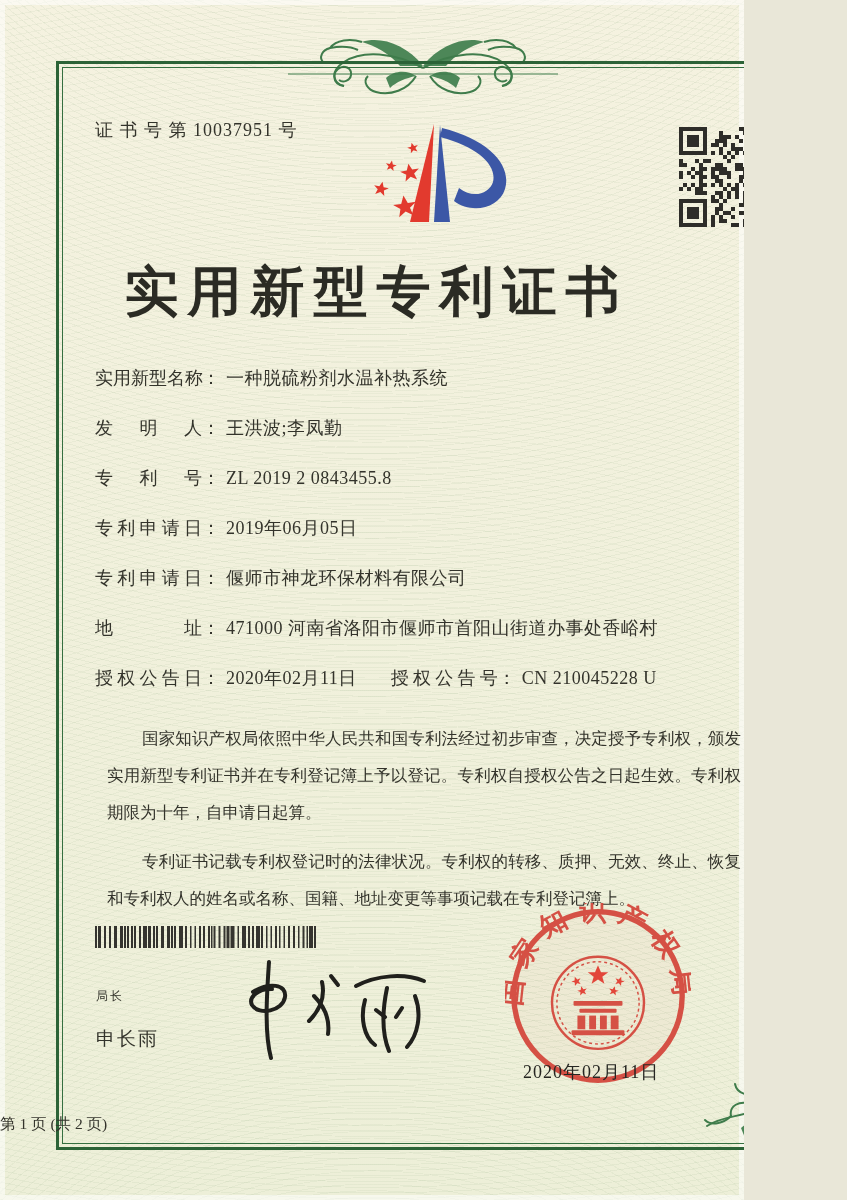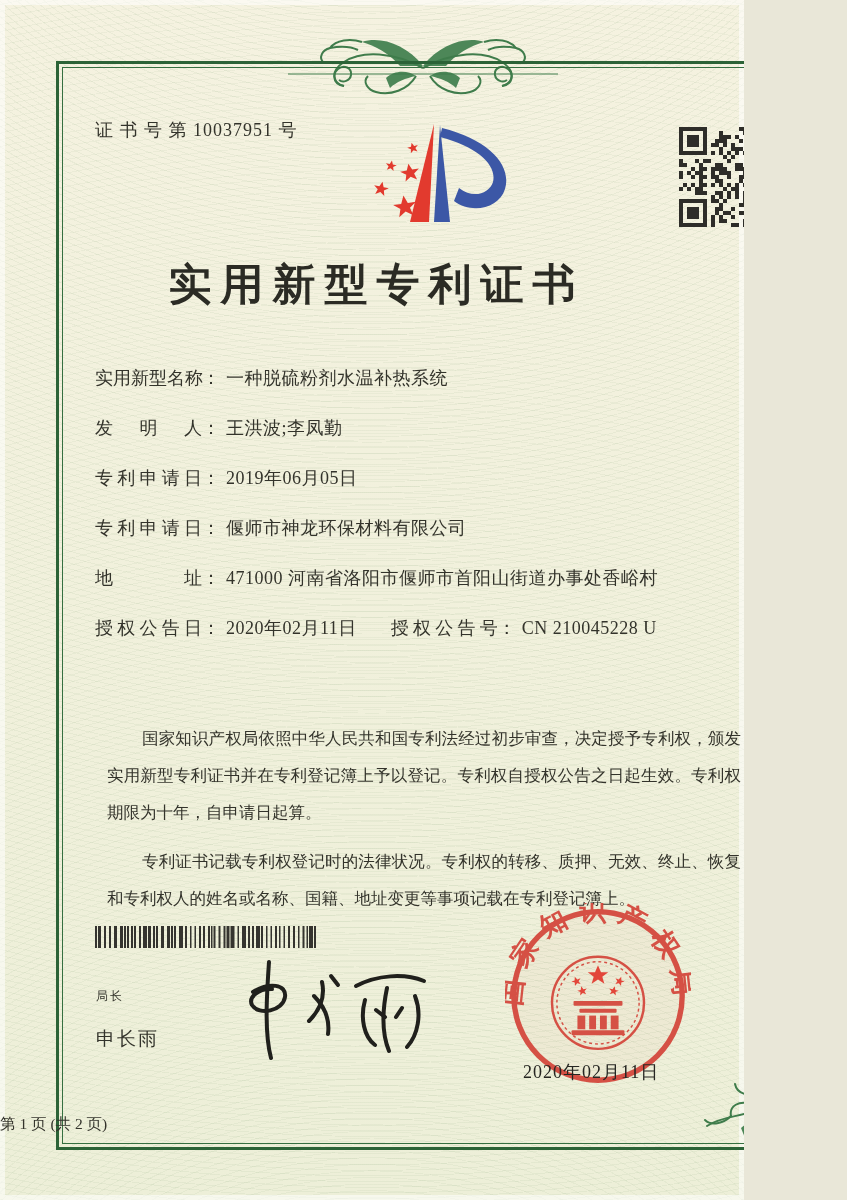--- a/index.html
+++ b/index.html
@@ -18,21 +18,21 @@
     border:3px solid #2c6337;}
   .frame-inner{position:absolute;inset:3px;border:1.5px solid #356f40;}
   
   .cert-no{position:absolute;left:95px;top:118px;font-size:18px;letter-spacing:1px;}
   
   .logo{position:absolute;left:338px;top:110px;}
   
   .qr{position:absolute;left:679px;top:127px;}
   
   .title{position:absolute;left:0;right:0;top:256px;text-align:center;
-    font-size:43px;font-weight:bold;letter-spacing:9px;text-indent:9px;color:#2b2b24;}
+    font-size:54px;font-weight:bold;letter-spacing:9px;text-indent:9px;color:#2b2b24;}
   
   .fields{position:absolute;left:95px;top:366px;width:660px;font-size:18px;}
   .row{height:50px;white-space:nowrap;}
   .lab{display:inline-block;width:107px;text-align:justify;text-align-last:justify;vertical-align:top;}
   .colon{display:inline-block;}
   .val{display:inline-block;margin-left:6px;letter-spacing:.5px;}
   .grant-pair2{margin-left:34px;}
   
   .body-text{position:absolute;left:95px;top:708px;width:658px;
     font-size:16.5px;line-height:37px;text-align:justify;}
@@ -403,20 +403,23 @@
   <div class="title">实用新型专利证书</div>
 
   <div class="fields">
     <div class="row">
       <span class="lab">实用新型名称</span><span class="colon">：</span><span class="val">一种脱硫粉剂水温补热系统</span>
     </div>
     <div class="row">
       <span class="lab">发明人</span><span class="colon">：</span><span class="val">王洪波;李凤勤</span>
     </div>
     <div class="row">
+      <span class="lab">专利号</span><span class="colon">：</span><span class="val">ZL 2019 2 0843455.8</span>
+    </div>
+    <div class="row">
       <span class="lab">专利申请日</span><span class="colon">：</span><span class="val">2019年06月05日</span>
     </div>
     <div class="row">
       <span class="lab">专利申请日</span><span class="colon">：</span><span class="val">偃师市神龙环保材料有限公司</span>
     </div>
     <div class="row">
       <span class="lab">地址</span><span class="colon">：</span><span class="val">471000 河南省洛阳市偃师市首阳山街道办事处香峪村</span>
     </div>
     <div class="row">
       <span class="lab">授权公告日</span><span class="colon">：</span><span class="val">2020年02月11日</span><span class="grant-pair2"><span class="lab">授权公告号</span><span class="colon">：</span><span class="val">CN 210045228 U</span></span>

